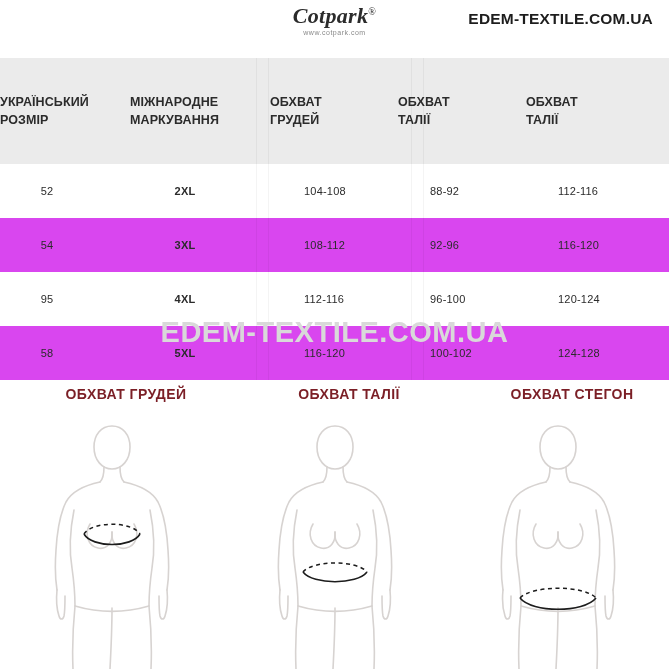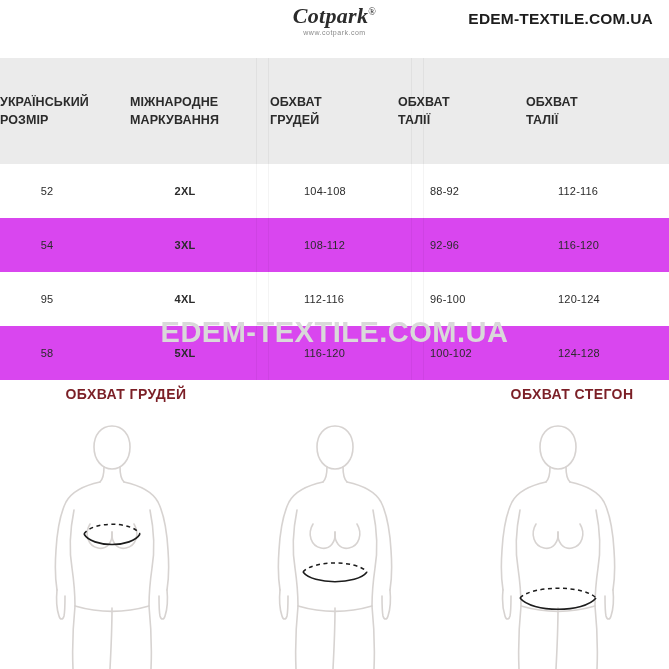--- a/index.html
+++ b/index.html
@@ -300,20 +300,21 @@
             <path d="M63 194 c24 7 50 7 74 0"></path>
           </g>
 
           <path class="measure-line" d="M72 122 c8 14 48 14 56 0"></path>
           <path class="measure-dash" d="M72 122 c8 -13 48 -13 56 0"></path>
         </svg>
       </div>
     </div>
 
     <div class="fig">
+      <div class="fig-title">ОБХВАТ ТАЛІЇ</div>
       <div class="fig-svg">
         <svg width="200" height="257" viewBox="0 0 200 257">
           <g class="body-line">
             <path d="M100 14 c-11 0 -18 9 -18 21 c0 13 8 22 18 22 c10 0 18 -9 18 -22 c0 -12 -7 -21 -18 -21 z"></path>
             <path d="M92 55 c0 8 -1 12 -4 15"></path>
             <path d="M108 55 c0 8 1 12 4 15"></path>
             <path d="M88 70 c-14 3 -28 9 -34 20 c-6 12 -9 31 -10 48 c-1 14 -1 28 1 40"></path>
             <path d="M112 70 c14 3 28 9 34 20 c6 12 9 31 10 48 c1 14 1 28 -1 40"></path>
             <path d="M45 178 c-1 10 0 20 2 26 c1 4 4 4 5 0 c1 -5 1 -14 1 -20"></path>
             <path d="M155 178 c1 10 0 20 -2 26 c-1 4 -4 4 -5 0 c-1 -5 -1 -14 -1 -20"></path>

